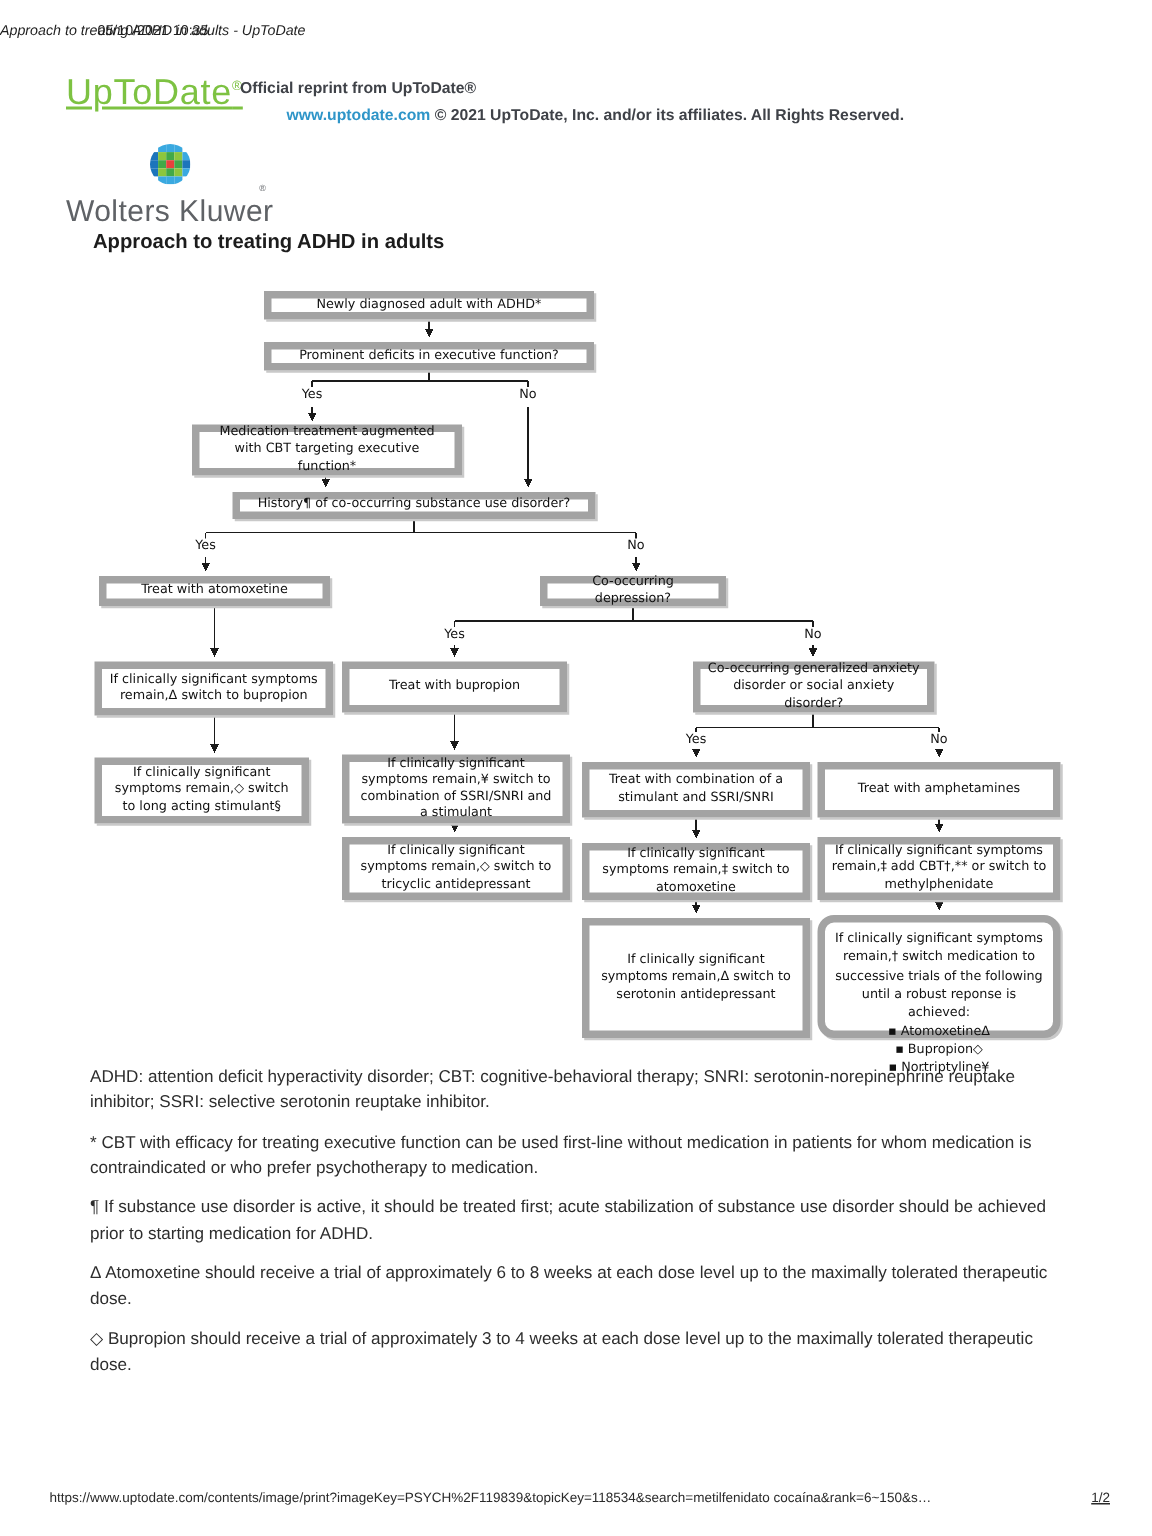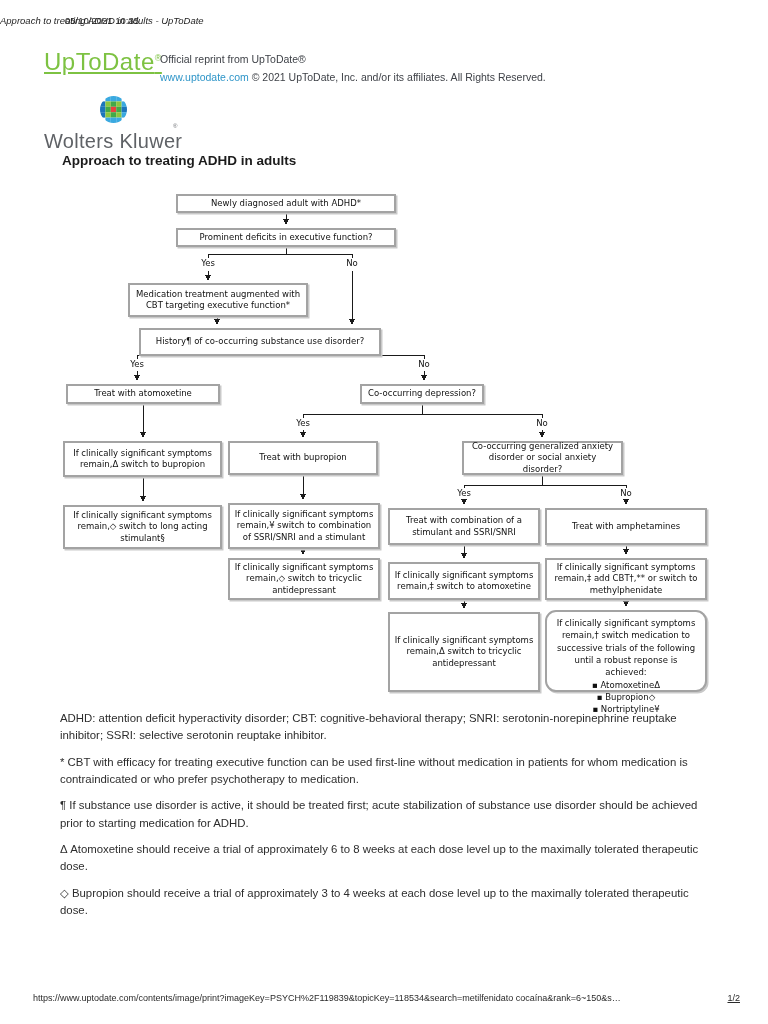--- a/index.html
+++ b/index.html
@@ -9,32 +9,32 @@
 
   
   .hdr-date { position:absolute; left:33px; top:15px; font-size:9.5px; color:#1f1f1f;margin-left:32px; }
   .hdr-title { position:absolute; left:0; right:0; top:15px; text-align:left; font-size:9.5px; color:#1f1f1f;font-style:italic; }
   .ftr-url { position:absolute; left:33px; top:993px; font-size:9px; color:#2a2a2a; }
   .ftr-page { position:absolute; right:28px; top:993px; font-size:9px; color:#2a2a2a;text-decoration:underline; }
 
   
   .ut-logo { position:absolute; left:44px; top:48px; font-size:24px; color:#7dc242; letter-spacing:.5px;text-decoration:underline; }
   .ut-reg { font-size:9px; vertical-align:super; color:#7dc242; }
-  .reprint { position:absolute; left:160px; top:51px; font-size:10.5px; color:#3f4248; line-height:1.7; }
-  .reprint a { color:#2e95c8; text-decoration:none; }
+  .reprint { position:absolute; left:160px; top:51px; font-size:10.5px; color:#3f4248; line-height:1.7;font-weight:bold; }
+  .reprint a { color:#2e95c8; text-decoration:none;margin-left:31px; }
   .wk { position:absolute; left:44px; top:96px; display:flex; align-items:center;flex-direction:column; }
   .wk-reg { font-size:6px; color:#6b6e72; align-self:flex-end; margin:0 5px 1px 1px; }
   .wk-name { font-size:20px; color:#5f6266; letter-spacing:.3px; }
 
   .page-title { position:absolute; left:62px; top:153px; font-size:13.5px; font-weight:bold; color:#1c1c1c; }
 
   
   .fc { position:absolute; left:40px; top:192px; width:700px; height:505px; }
   .fc svg.wires { position:absolute; left:0; top:0; }
-  .fc-box { position:absolute; background:#fff; border:2px solid #a3a3a3;
+  .fc-box { position:absolute; background:#fff; border:5px solid #a3a3a3;
             box-shadow:1.5px 1.5px 0 #c9c9c9;
             display:flex; align-items:center; justify-content:center;
             text-align:center; font-family:"DejaVu Sans", sans-serif;
             font-size:8.5px; line-height:1.3; color:#111; padding:2px 4px; }
   .fc-box.left { text-align:center; align-items:flex-start; justify-content:flex-start;
                  white-space:pre-line; padding:5px 6px; line-height:1.45;border-radius:11px; }
   .fc-lbl { position:absolute; transform:translateX(-50%); background:#fff; padding:0 2px;
             font-family:"DejaVu Sans", sans-serif; font-size:8.5px; color:#111; }
 
   
@@ -132,34 +132,34 @@
         <line x1="424" y1="353" x2="424" y2="366" marker-end="url(#arr)"></line>
         <line x1="424" y1="408" x2="424" y2="416" marker-end="url(#arr)"></line>
         <line x1="586" y1="353" x2="586" y2="362" marker-end="url(#arr)"></line>
         <line x1="586" y1="408" x2="586" y2="414" marker-end="url(#arr)"></line>
       </g>
     </svg>
 
     <div class="fc-box" style="left:136px;top:2px;width:220px;height:19px">Newly diagnosed adult with ADHD*</div>
     <div class="fc-box" style="left:136px;top:36px;width:220px;height:19px">Prominent deficits in executive function?</div>
     <div class="fc-box" style="left:88px;top:91px;width:180px;height:34px">Medication treatment augmented with CBT targeting executive function*</div>
-    <div class="fc-box" style="left:99px;top:136px;width:242px;height:28px">History¶ of co-occurring substance use disorder?</div>
+    <div class="fc-box" style="left:115px;top:136px;width:242px;height:18px">History¶ of co-occurring substance use disorder?</div>
     <div class="fc-box" style="left:26px;top:192px;width:154px;height:20px">Treat with atomoxetine</div>
     <div class="fc-box" style="left:320px;top:192px;width:124px;height:20px">Co-occurring depression?</div>
     <div class="fc-box" style="left:23px;top:249px;width:159px;height:36px">If clinically significant symptoms remain,Δ switch to bupropion</div>
     <div class="fc-box" style="left:188px;top:249px;width:150px;height:34px">Treat with bupropion</div>
     <div class="fc-box" style="left:422px;top:249px;width:161px;height:34px">Co-occurring generalized anxiety disorder or social anxiety disorder?</div>
-    <div class="fc-box" style="left:23px;top:313px;width:159px;height:44px">If clinically significant symptoms remain,◇ switch to long acting stimulant§</div>
+    <div class="fc-box" style="left:23px;top:313px;width:143px;height:44px">If clinically significant symptoms remain,◇ switch to long acting stimulant§</div>
     <div class="fc-box" style="left:188px;top:311px;width:152px;height:46px">If clinically significant symptoms remain,¥ switch to combination of SSRI/SNRI and a stimulant</div>
     <div class="fc-box" style="left:348px;top:316px;width:152px;height:37px">Treat with combination of a stimulant and SSRI/SNRI</div>
     <div class="fc-box" style="left:505px;top:316px;width:162px;height:37px">Treat with amphetamines</div>
     <div class="fc-box" style="left:188px;top:366px;width:152px;height:42px">If clinically significant symptoms remain,◇ switch to tricyclic antidepressant</div>
     <div class="fc-box" style="left:348px;top:370px;width:152px;height:38px">If clinically significant symptoms remain,‡ switch to atomoxetine</div>
     <div class="fc-box" style="left:505px;top:366px;width:162px;height:42px">If clinically significant symptoms remain,‡ add CBT†,** or switch to methylphenidate</div>
-    <div class="fc-box" style="left:348px;top:420px;width:152px;height:80px">If clinically significant symptoms remain,Δ switch to tricyclic antidepressant</div>
+    <div class="fc-box" style="left:348px;top:420px;width:152px;height:80px">If clinically significant symptoms remain,Δ switch to serotonin antidepressant</div>
     <div class="fc-box left" style="left:505px;top:418px;width:162px;height:82px">If clinically significant symptoms remain,† switch medication to successive trials of the following until a robust reponse is achieved:
 ▪ AtomoxetineΔ
 ▪ Bupropion◇
 ▪ Nortriptyline¥</div>
 
     <div class="fc-lbl" style="left:168px;top:66px">Yes</div>
     <div class="fc-lbl" style="left:312px;top:66px">No</div>
     <div class="fc-lbl" style="left:97px;top:167px">Yes</div>
     <div class="fc-lbl" style="left:384px;top:167px">No</div>
     <div class="fc-lbl" style="left:263px;top:226px">Yes</div>

